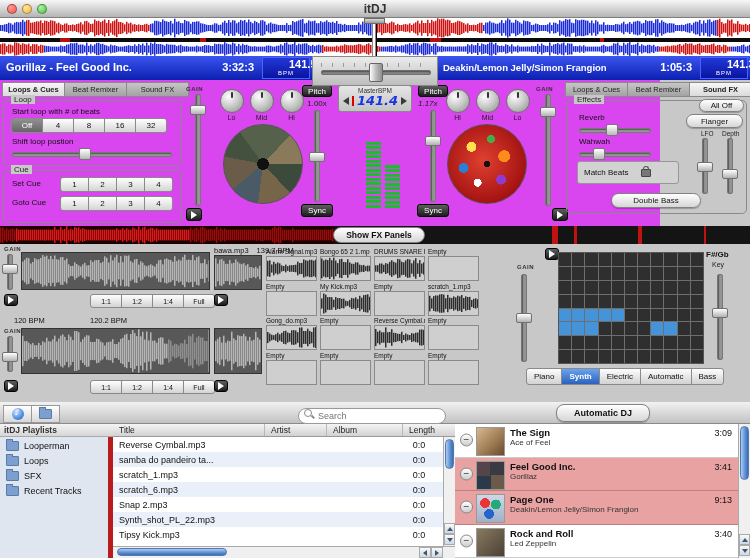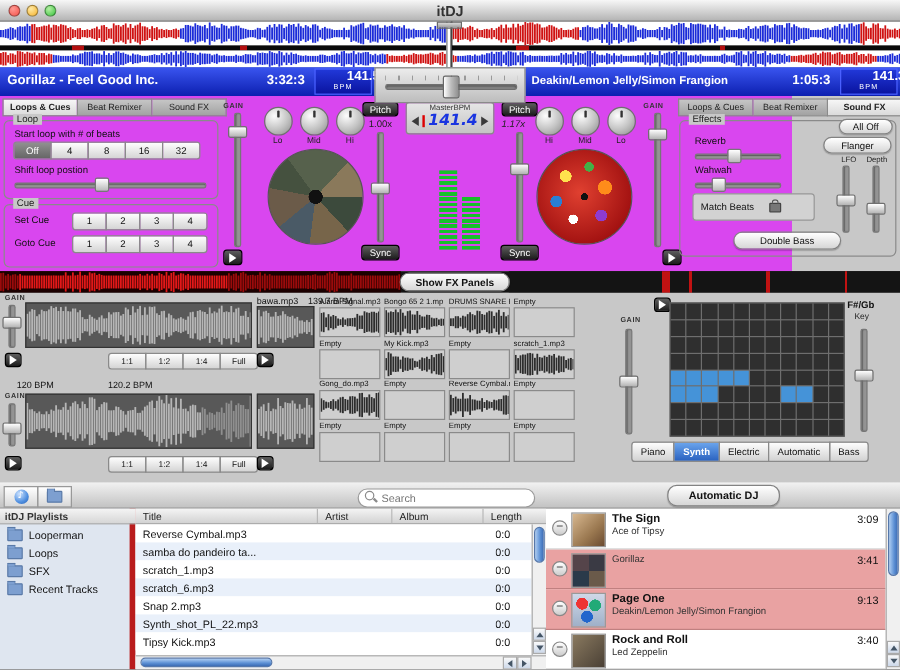--- a/index.html
+++ b/index.html
@@ -2045,28 +2045,29 @@
           </div>
       </div>
     </div>
 
     <div class="a" id="playlist">
         <div class="prow">
           <div class="minusbtn">−</div>
           <div class="art art-sign"></div>
           <div class="ptext">
             <div class="ptitle">The Sign</div>
-            <div class="partist">Ace of Tipsy</div>
+            <div class="partist">Ace of Feel</div>
           </div>
           <div class="ptime">3:09</div>
         </div>
         <div class="prow loaded">
           <div class="minusbtn">−</div>
           <div class="art art-feelgood"></div>
           <div class="ptext">
+            <div class="ptitle">Feel Good Inc.</div>
             <div class="partist">Gorillaz</div>
           </div>
           <div class="ptime">3:41</div>
         </div>
         <div class="prow loaded">
           <div class="minusbtn">−</div>
           <div class="art art-pageone"></div>
           <div class="ptext">
             <div class="ptitle">Page One</div>
             <div class="partist">Deakin/Lemon Jelly/Simon Frangion</div>

